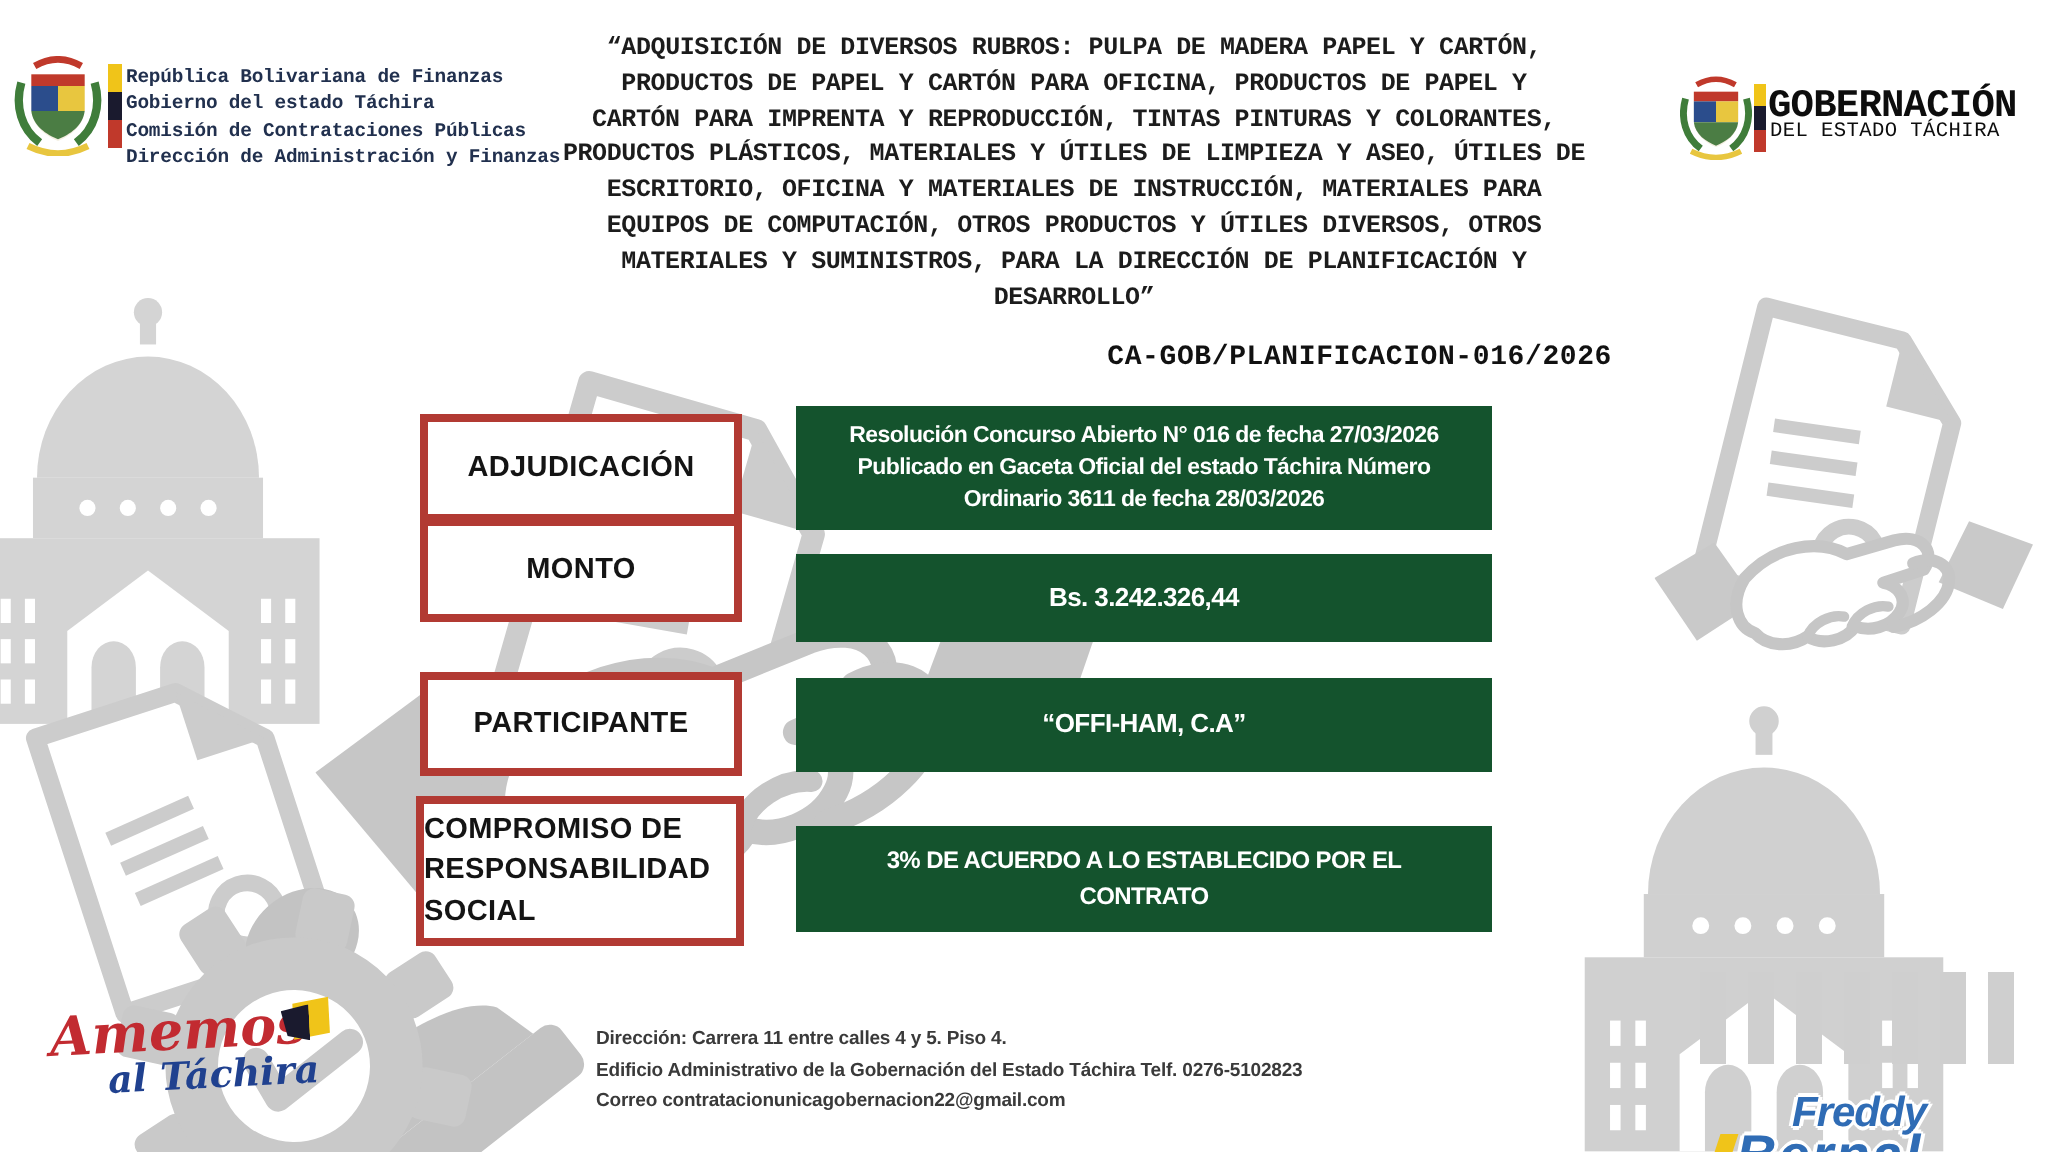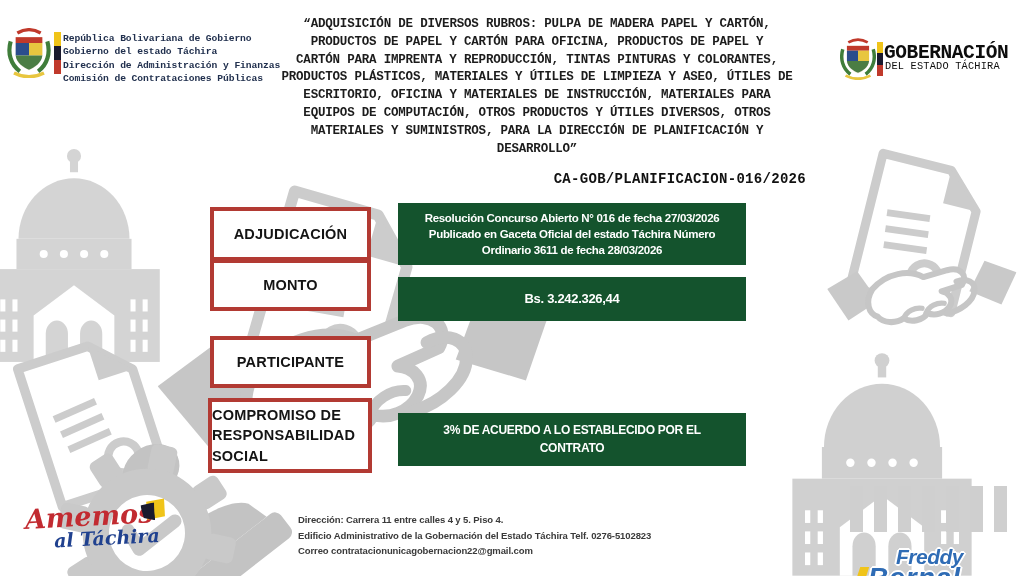--- a/index.html
+++ b/index.html
@@ -170,24 +170,24 @@
   <div class="layer">
     <svg class="hl-coat" viewBox="0 0 52 60">
       <use href="#sym-coat"></use>
       </svg>
     <div class="flagstripe" style="left:54px;top:32px;">
       <div style="background:#f0c419"></div>
         <div style="background:#1a1a2e"></div>
         <div style="background:#c0392b"></div>
     </div>
     <div class="hl-text">
-      <div>República Bolivariana de Gobierno</div>
+      <div>República Bolivariana de Finanzas</div>
       <div>Gobierno del estado Táchira</div>
+      <div>Comisión de Contrataciones Públicas</div>
       <div>Dirección de Administración y Finanzas</div>
-      <div>Comisión de Contrataciones Públicas</div>
     </div>
   </div>
 
   <div class="title layer">“ADQUISICIÓN DE DIVERSOS RUBROS: PULPA DE MADERA PAPEL Y CARTÓN,
 PRODUCTOS DE PAPEL Y CARTÓN PARA OFICINA, PRODUCTOS DE PAPEL Y
 CARTÓN PARA IMPRENTA Y REPRODUCCIÓN, TINTAS PINTURAS Y COLORANTES,
 PRODUCTOS PLÁSTICOS, MATERIALES Y ÚTILES DE LIMPIEZA Y ASEO, ÚTILES DE
 ESCRITORIO, OFICINA Y MATERIALES DE INSTRUCCIÓN, MATERIALES PARA
 EQUIPOS DE COMPUTACIÓN, OTROS PRODUCTOS Y ÚTILES DIVERSOS, OTROS
 MATERIALES Y SUMINISTROS, PARA LA DIRECCIÓN DE PLANIFICACIÓN Y
@@ -219,20 +219,23 @@
   <div class="label-box" style="left:210px;top:259px;width:153px;height:44px">
     <span>MONTO</span>
   </div>
   <div class="value-box" style="left:398px;top:277px;width:348px;height:44px;font-size:13px">
     <span>Bs. 3.242.326,44</span>
   </div>
 
   <div class="label-box" style="left:210px;top:336px;width:153px;height:44px">
     <span>PARTICIPANTE</span>
   </div>
+  <div class="value-box" style="left:398px;top:339px;width:348px;height:47px;font-size:13px">
+    <span>“OFFI-HAM, C.A”</span>
+  </div>
 
   <div class="label-box" style="left:208px;top:398px;width:156px;height:67px">
     <span>COMPROMISO DE RESPONSABILIDAD SOCIAL</span>
   </div>
   <div class="value-box" style="left:398px;top:413px;width:348px;height:53px;font-size:12px">
     <span>3% DE ACUERDO A LO ESTABLECIDO POR EL
 CONTRATO</span>
   </div>
 
   <div class="amemos">

